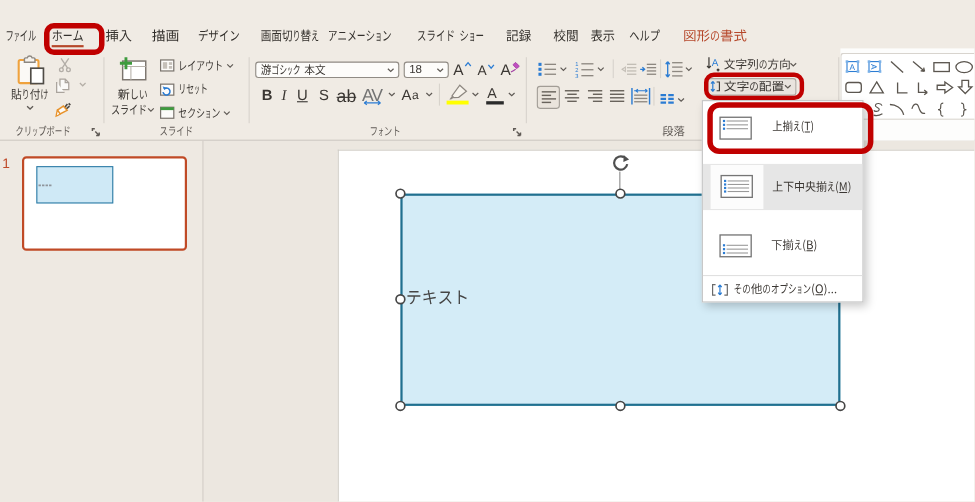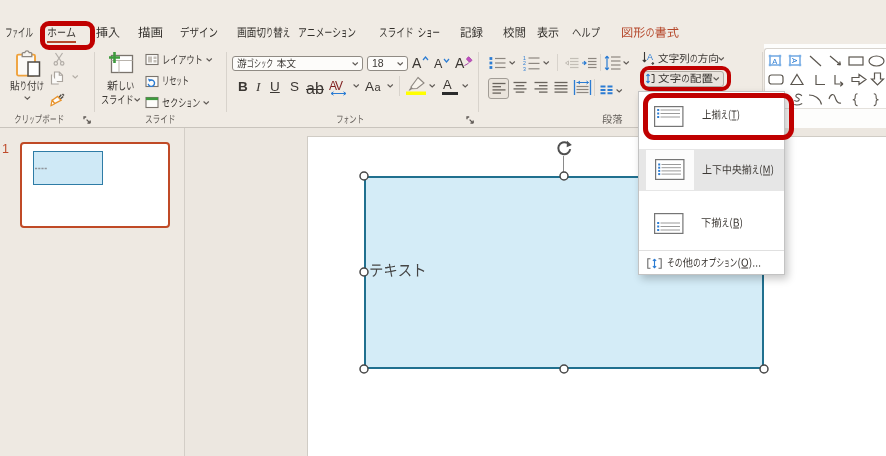--- a/index.html
+++ b/index.html
@@ -211,21 +211,21 @@
     <div class="abs" style="left:455px;top:39px;font-size:14px;color:#3b3733">A</div>
     <svg class="ic" style="left:464px;top:41px" width="9" height="9" viewBox="0 0 9 9">
       <rect x="2.2" y="0.5" width="5" height="3.4" rx="0.7" transform="rotate(45 4.5 3)" fill="#c04fc0" stroke="#a33fa3" stroke-width="0.7"></rect>
       <path d="M0.5 8.5 C2.5 7.5 3.5 7 4.8 5.8" stroke="#a33fa3" stroke-width="1" fill="none"></path>
     </svg>
     <div class="abs" style="left:238px;top:62.5px;font-size:13.5px;font-weight:bold;color:#3b3733">B</div>
     <div class="abs" style="left:256px;top:62.5px;font-size:13.5px;font-style:italic;font-family:'Liberation Serif',serif;color:#3b3733">I</div>
     <div class="abs" style="left:270px;top:62.5px;font-size:13.5px;text-decoration:underline;color:#3b3733">U</div>
     <div class="abs" style="left:290px;top:62.5px;font-size:13.5px;color:#3b3733">S</div>
     <div class="abs" style="left:306px;top:64px;font-size:16px;text-decoration:line-through;color:#3b3733">ab</div>
-    <div class="abs" style="left:329px;top:62.5px;font-size:12px;letter-spacing:-1px;color:#7f1d1d">AV</div>
+    <div class="abs" style="left:329px;top:62.5px;font-size:16px;letter-spacing:-1px;color:#737373">AV</div>
     <svg class="ic" style="left:330px;top:75px" width="17" height="5" viewBox="0 0 17 5">
       <path d="M1 2.5 H16 M1 2.5 L3.5 0.8 M1 2.5 L3.5 4.2 M16 2.5 L13.5 0.8 M16 2.5 L13.5 4.2" stroke="#2b7cd3" stroke-width="1" fill="none"></path>
     </svg>
     <svg class="ic" style="left:352.8px;top:68.2px" width="6.4" height="3.6" viewBox="0 0 6.4 3.6">
       <path d="M0.6 0.5 L3.2 3 L5.8 0.5" fill="none" stroke="#5f5a55" stroke-width="1.1"></path>
     </svg>
 <div class="abs" style="left:365px;top:62.5px;font-size:13.5px;color:#3b3733">A</div>
     <div class="abs" style="left:374.5px;top:65px;font-size:11px;color:#3b3733">a</div>
     <svg class="ic" style="left:386.8px;top:68.2px" width="6.4" height="3.6" viewBox="0 0 6.4 3.6">
       <path d="M0.6 0.5 L3.2 3 L5.8 0.5" fill="none" stroke="#5f5a55" stroke-width="1.1"></path>

